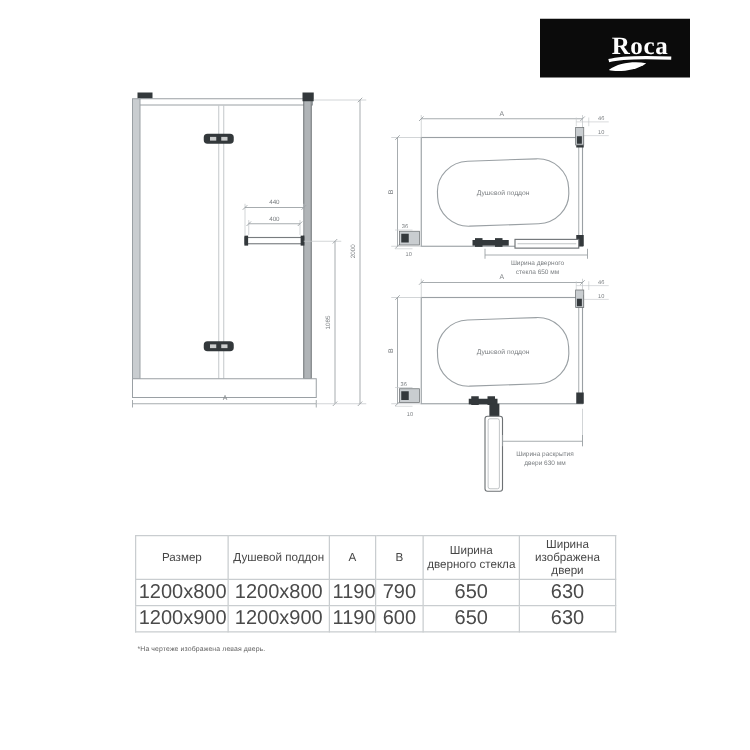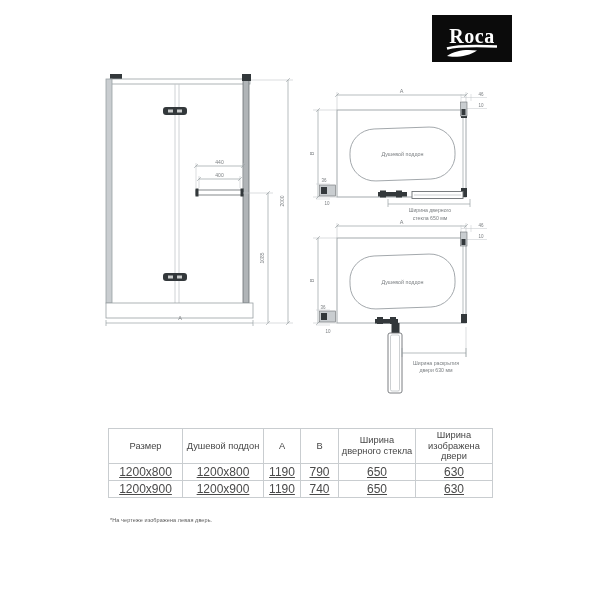--- a/index.html
+++ b/index.html
@@ -1,31 +1,31 @@
 <!DOCTYPE html>
 <html><head>
 <meta charset="utf-8">
 <style>
   html,body{margin:0;padding:0;background:#fff;}
   .canvas{position:relative;width:600px;height:600px;background:#ffffff;overflow:hidden;
           font-family:"Liberation Sans",sans-serif;}
-  .logo{position:absolute;left:432px;top:15px;width:80px;height:47px;background:#0b0b0b;}
+  .logo{position:absolute;left:432px;top:15px;width:80px;height:47px;background:#0b0b0b;padding-left:40px;}
   .logo svg{display:block;width:80px;height:47px;}
   .logo text{font-family:"Liberation Serif",serif;font-weight:bold;fill:#ffffff;}
   svg.drawing{position:absolute;overflow:visible;}
   svg.drawing text{font-family:"Liberation Sans",sans-serif;fill:#7a7e81;}
   .elev{left:90px;top:62px;width:210px;height:275px;}
   .plan1{left:300px;top:78px;width:200px;height:152px;}
   .plan2{left:300px;top:215px;width:200px;height:185px;}
   .tablewrap{position:absolute;left:108px;top:428px;width:384px;}
   table.spec{border-collapse:collapse;width:384px;table-layout:fixed;color:#4a4a4a;}
   table.spec th,table.spec td{border:1px solid #c9cdd0;text-align:center;vertical-align:middle;
        padding:1px 2px;font-weight:normal;}
   table.spec th{height:22px;font-size:9.3px;line-height:1.15;color:#474747;}
-  table.spec td{height:13px;font-size:12px;text-decoration:underline;}
+  table.spec td{height:13px;font-size:16px;}
   col.c1{width:74px}col.c2{width:81px}col.c3{width:37px}col.c4{width:38px}col.c5{width:77px}col.c6{width:77px}
   .footnote{position:absolute;left:110px;top:517px;font-size:5.5px;color:#5c5c5c;letter-spacing:.1px;}
 </style>
 </head>
 <body>
 
 <div class="canvas">
 
   <div class="logo">
     <svg viewBox="0 0 80 47">
@@ -278,21 +278,21 @@
           <td>1200x800</td>
           <td>1190</td>
           <td>790</td>
           <td>650</td>
           <td>630</td>
         </tr>
         <tr>
           <td>1200x900</td>
           <td>1200x900</td>
           <td>1190</td>
-          <td>740</td>
+          <td>600</td>
           <td>650</td>
           <td>630</td>
         </tr>
       </tbody>
     </table>
   </div>
 
   <div class="footnote">*На чертеже изображена левая дверь.</div>
 
 </div>

